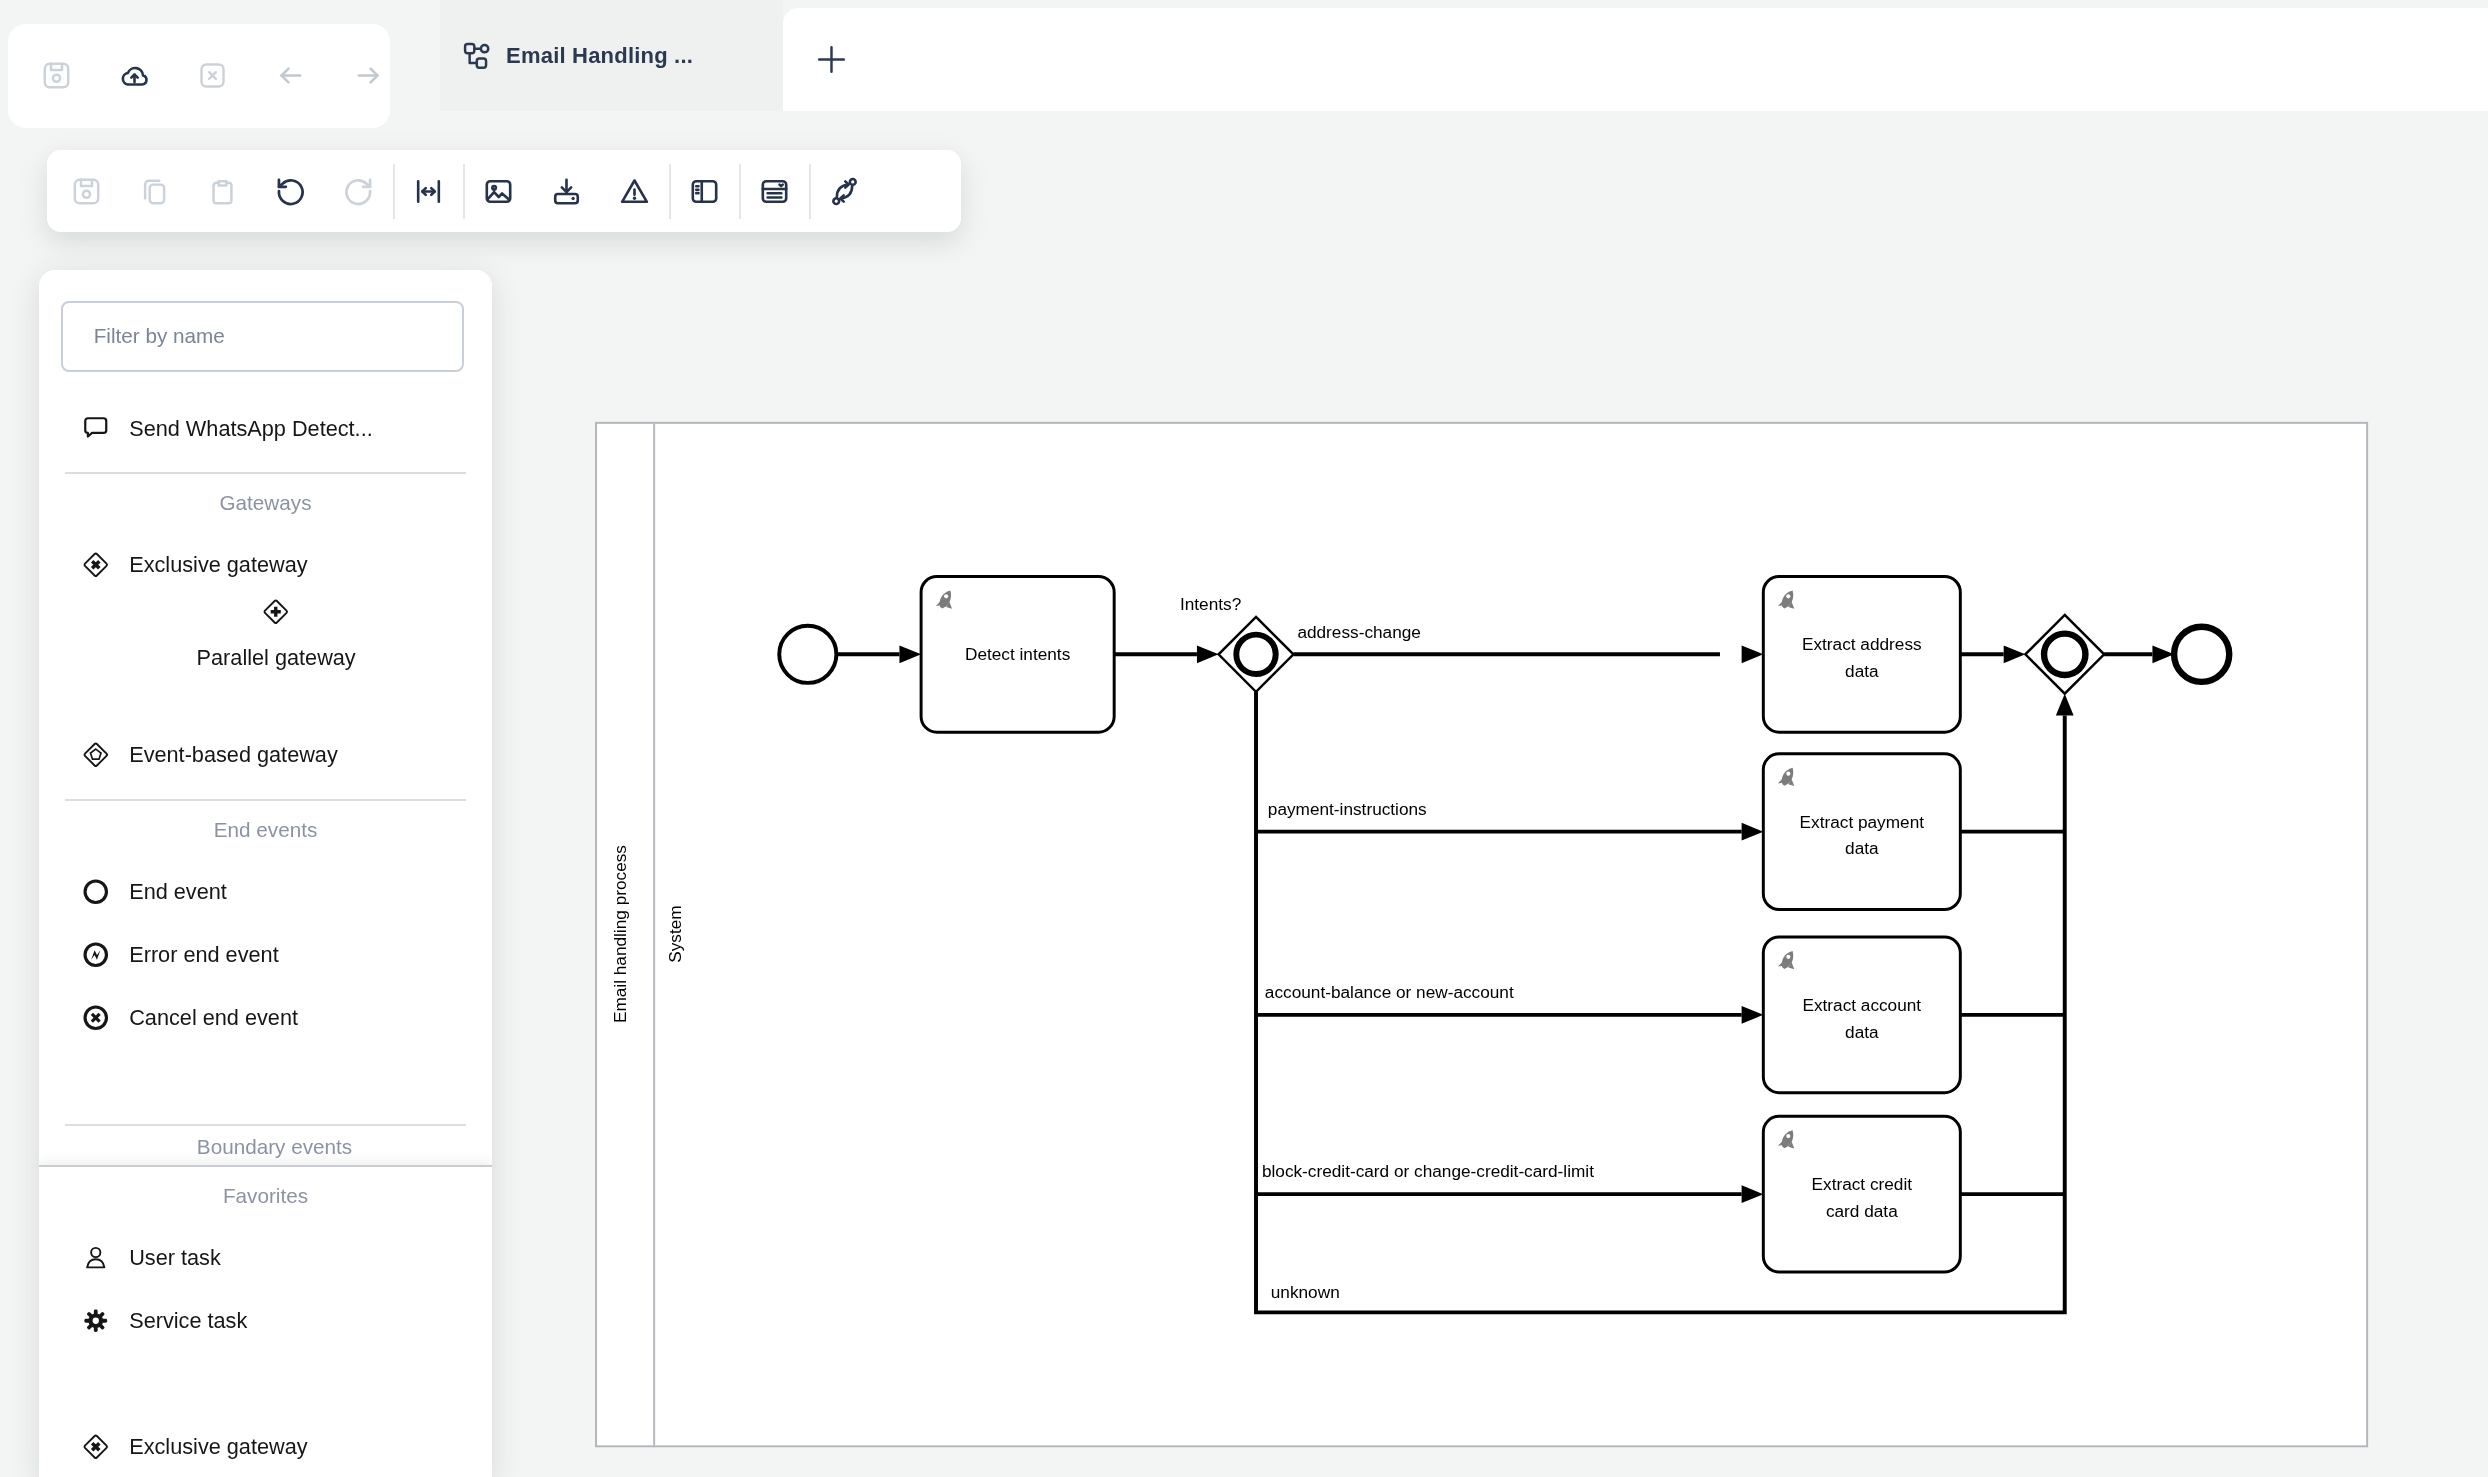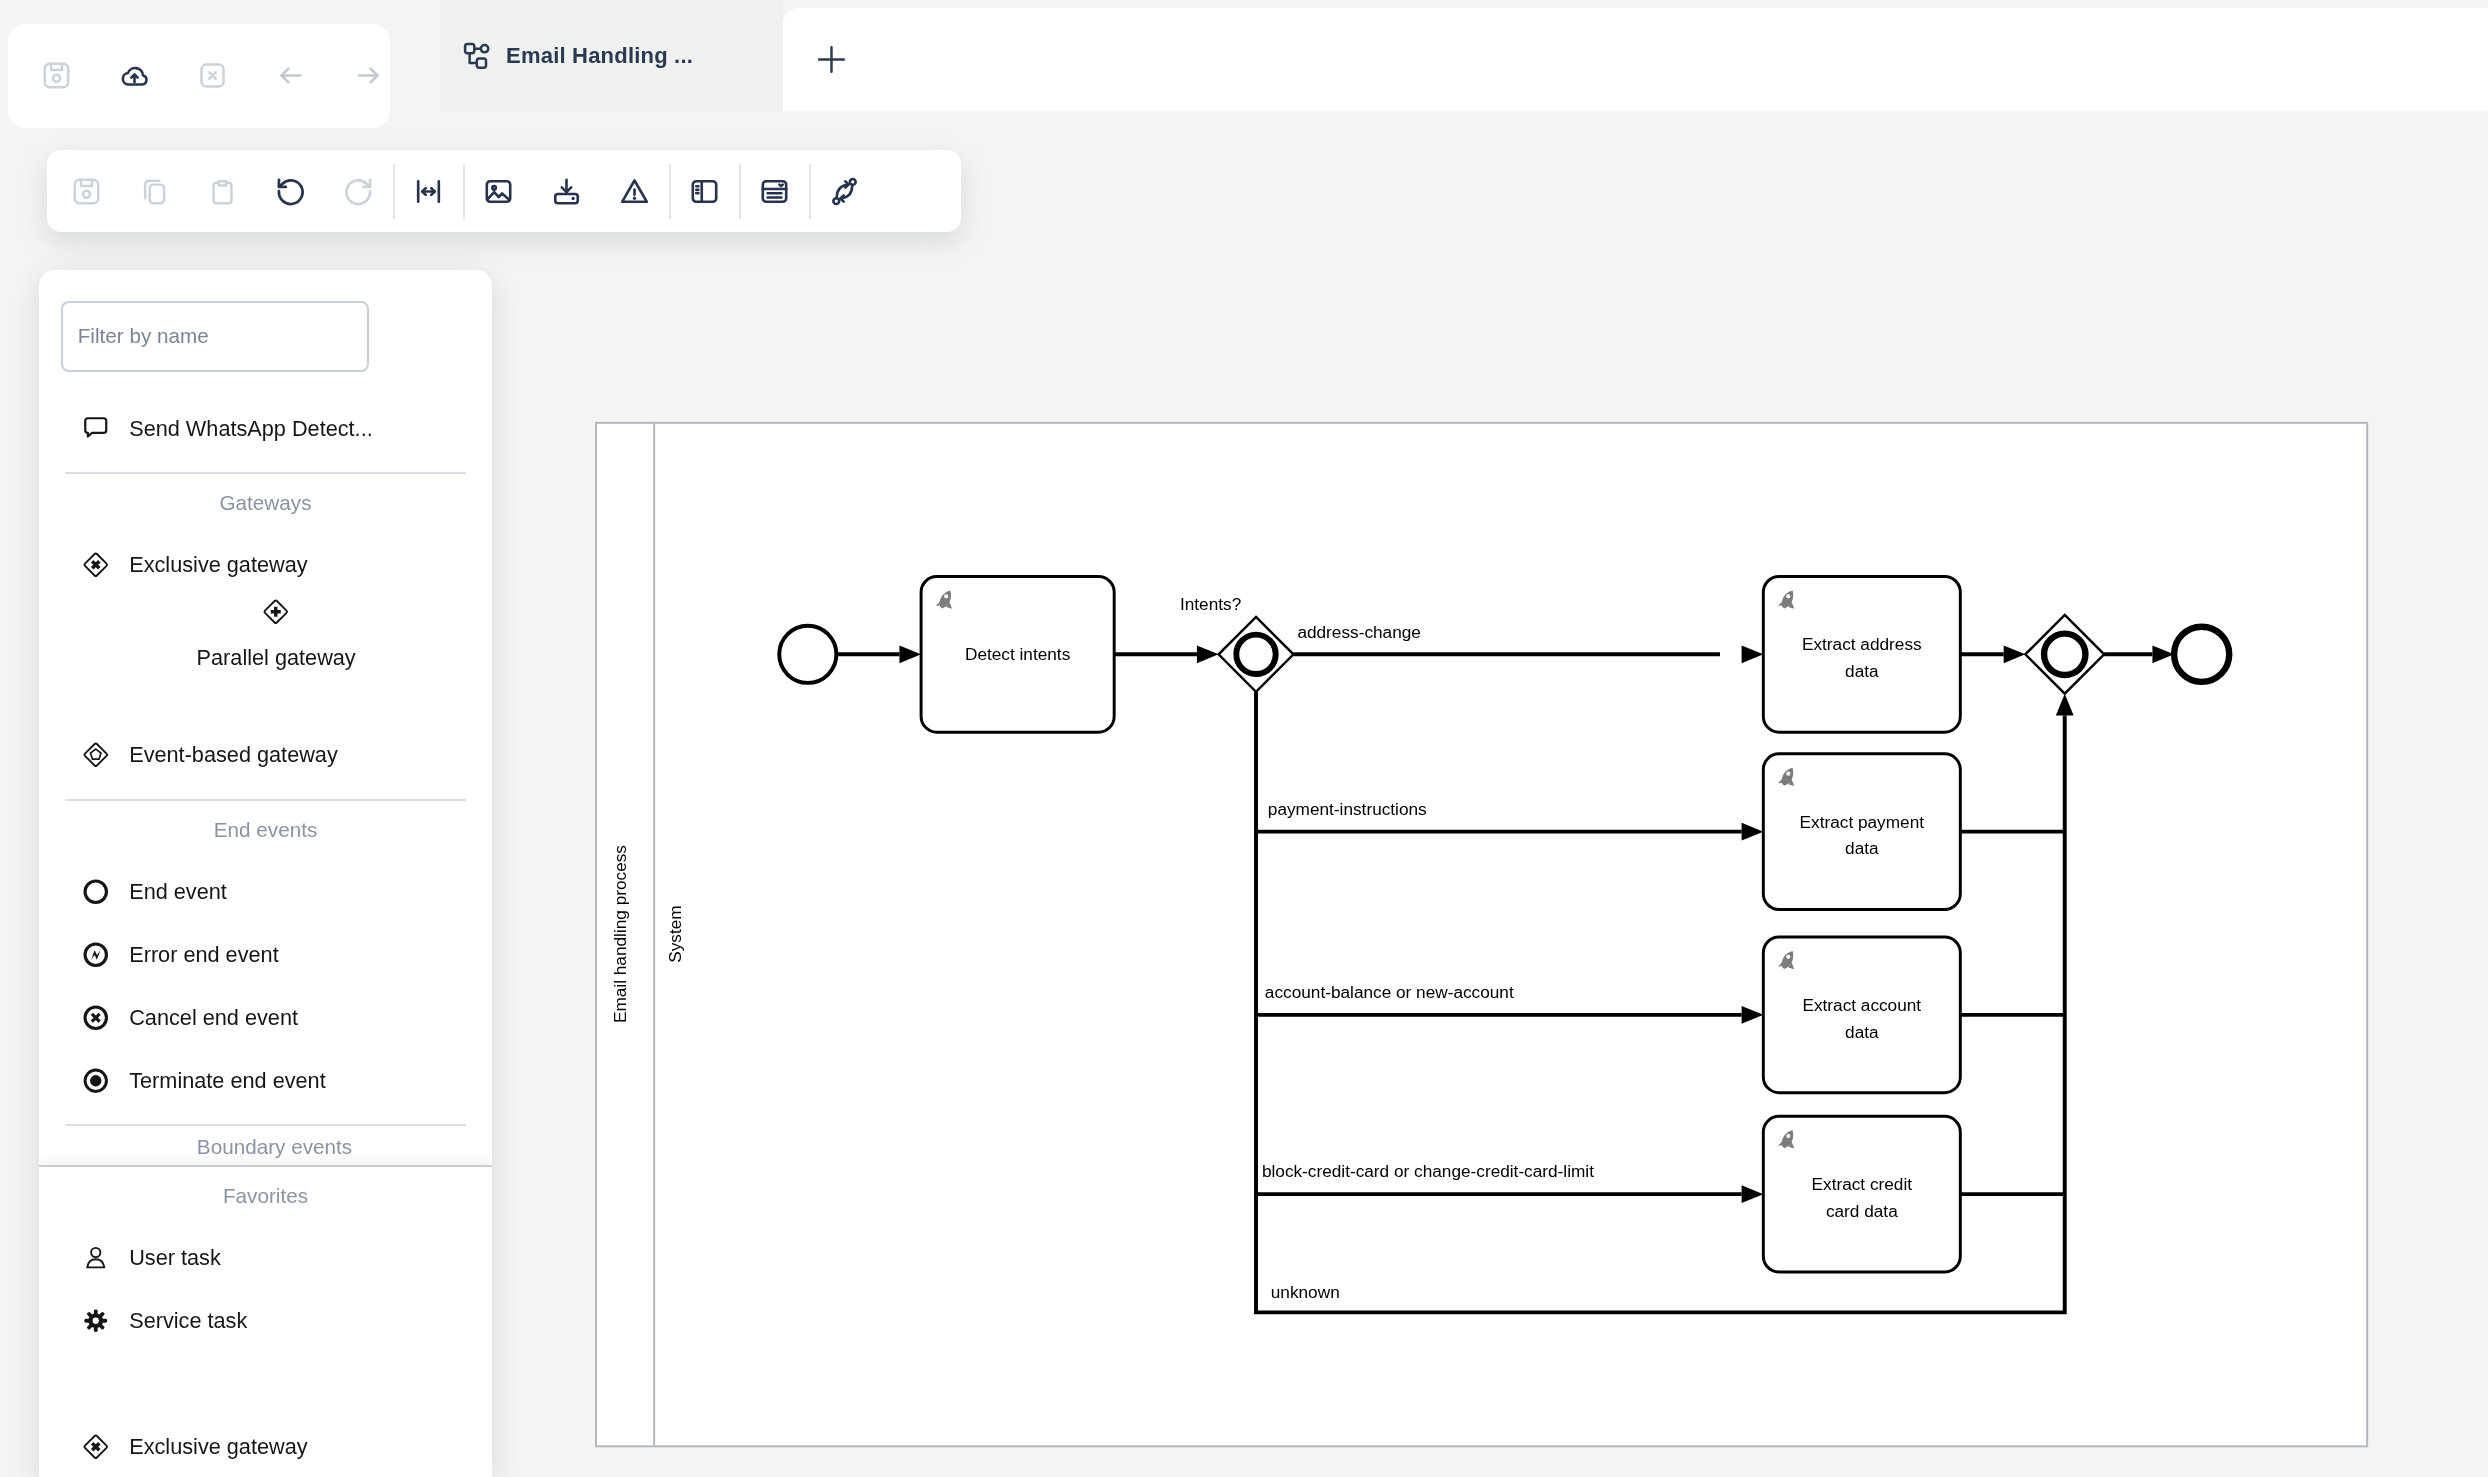--- a/index.html
+++ b/index.html
@@ -31,22 +31,22 @@
   .toolbar { left:47px; top:150px; width:914px; height:82px; background:#fff; border-radius:13.8px;
     box-shadow:0 9.9px 25.6px rgba(140,150,148,0.28); display:flex; align-items:center; padding:0 5.9px; }
   .tbtn { width:68px; height:69px; background:none; border:none; cursor:pointer;
     display:flex; align-items:center; justify-content:center; }
   .tbtn svg { width:33px; height:33px; }
   .tdiv { width:2px; height:55px; background:#e4e7ea; flex:0 0 2px; }
 
   
   .sidebar { left:39px; top:270px; width:453px; height:1208px; background:#fff;
     border-radius:15.8px 15.8px 0 0; box-shadow:0 7.9px 29.6px rgba(50,60,70,0.14); overflow:hidden; }
-  .filter { position:absolute; left:21.7px; top:30.5px; width:308px; height:71px; border:2px solid #c9cfd8;
-    border-radius:7.9px; padding:0 15px; font-size:20.7px; color:#b91c1c; font-family:"Liberation Sans",sans-serif; background:#fff; }
+  .filter { position:absolute; left:21.7px; top:30.5px; width:403px; height:71px; border:2px solid #c9cfd8;
+    border-radius:7.9px; padding:0 31px; font-size:20.7px; color:#b91c1c; font-family:"Liberation Sans",sans-serif; background:#fff; }
   .filter::placeholder { color:#7b8494; }
   .pal-item { position:absolute; left:41px; right:19.7px; height:63px; display:flex; align-items:center; gap:17.7px; cursor:pointer; }
   .pal-item svg { width:31.5px; height:31.5px; flex:0 0 31.5px; color:#161616; }
   .pal-label { font-size:21.7px; color:#161616; white-space:nowrap; }
   .pal-hdr { position:absolute; left:0; right:0; text-align:center; font-size:20.7px; color:#8b93a2; }
   .pal-div { position:absolute; left:25.6px; right:25.6px; height:2px; background:#dadde1; }
   .clip-hdr { position:absolute; left:0; right:0; top:865px; height:30.5px; overflow:hidden; }
   .clip-hdr div { text-align:center; font-size:20.7px; color:#8b93a2;margin-left:18px; }
   .fav-block { position:absolute; left:0; right:0; top:895px; bottom:0; border-top:2px solid #c9cdd2;
     box-shadow:0 -3.9px 9.9px rgba(60,70,80,0.08); background:#fff; }
@@ -258,27 +258,20 @@
         <path d="M10.6 19.8 13.9 10.6l2.3 4.6 3.2-4.6-3.3 9.2-2.2-4.6z" fill="currentColor" stroke="none"></path>
       </svg>
     <span class="pal-label">Error end event</span>
   </div>
   <div class="pal-item" style="top:716px;">
     <svg viewBox="0 0 30 30" fill="none" stroke="currentColor">
         <circle cx="15" cy="15" r="10.2" stroke-width="3"></circle>
         <path d="M11.3 11.3l7.4 7.4M18.7 11.3l-7.4 7.4" stroke-width="3"></path>
       </svg>
     <span class="pal-label">Cancel end event</span>
-  </div>
-  <div class="pal-item" style="top:779px;">
-    <svg viewBox="0 0 30 30" fill="none" stroke="currentColor">
-        <circle cx="15" cy="15" r="10.2" stroke-width="2.8"></circle>
-        <circle cx="15" cy="15" r="5.4" fill="currentColor" stroke="none"></circle>
-      </svg>
-    <span class="pal-label">Terminate end event</span>
   </div>
 
   <div class="pal-div" style="top:854px;"></div>
   <div class="clip-hdr">
     <div>Boundary events</div>
   </div>
 
   <div class="fav-block">
     <div class="pal-hdr" style="top:16.7px;">Favorites</div>
     <div class="pal-item" style="top:59px;">

